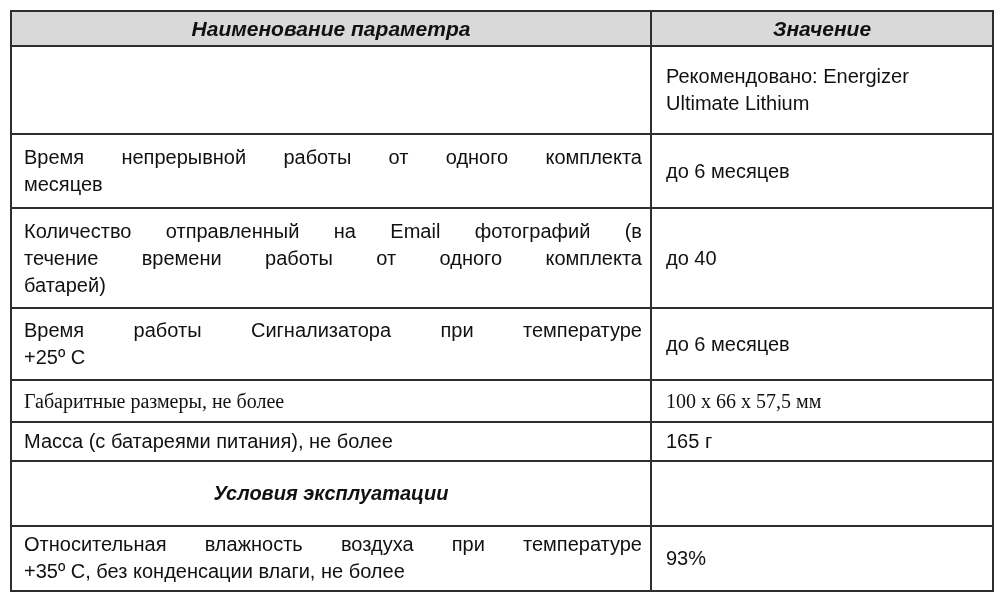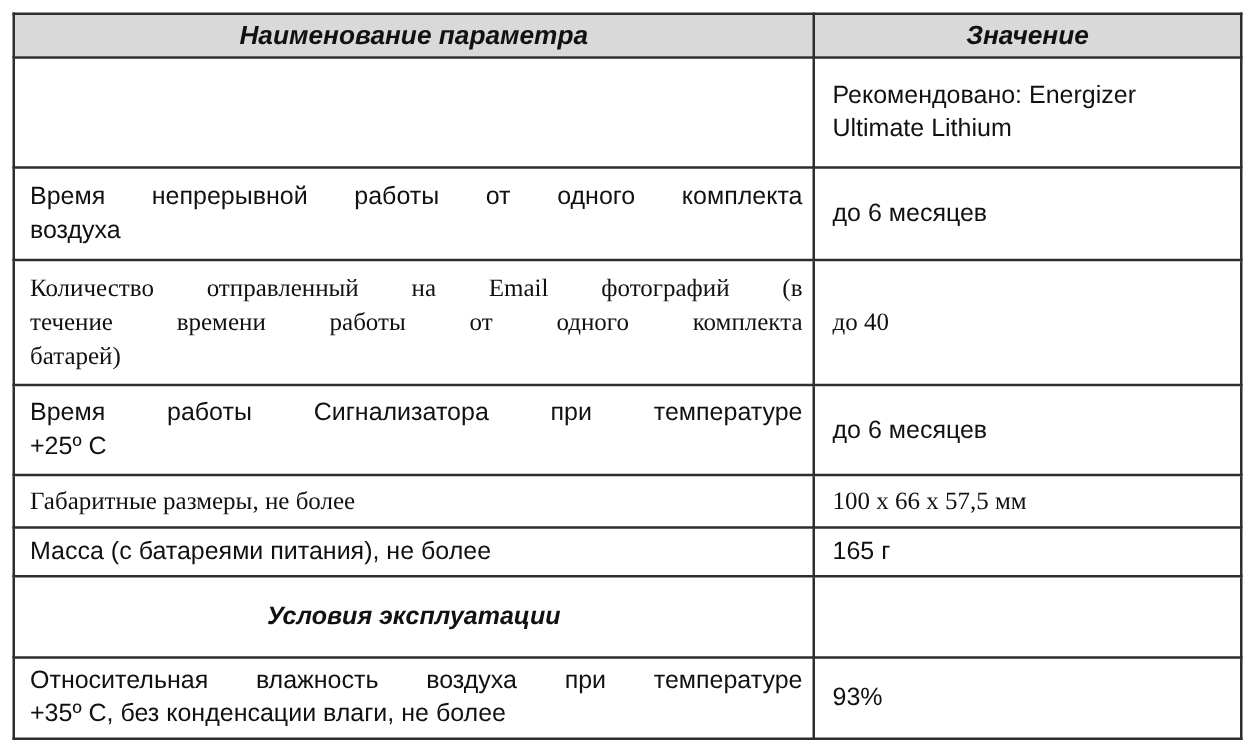--- a/index.html
+++ b/index.html
@@ -33,21 +33,21 @@
     text-align:center;padding:2px 4px;margin-top:45px;
   }
   td.section-cell{
     font-size:21px;font-weight:bold;font-style:italic;
     text-align:center;padding:16px 6px;
   }
   .lines div{white-space:pre-wrap;}
   .justify-lines div.jl{text-align:justify;text-align-last:justify;}
   
   tr.h33{height:33px;} tr.h70{height:84px;} tr.h67{height:70px;}
-  tr.h95{height:95px;font-family:Liberation Serif, serif;} tr.h68{height:68px;} tr.h40{height:40px;font-family:Liberation Serif, serif;}
+  tr.h95{height:95px;} tr.h68{height:68px;} tr.h40{height:40px;font-family:Liberation Serif, serif;}
   tr.h37{height:37px;} tr.h42{height:42px;} tr.h62{height:62px;border-radius:11px;}
 </style>
 </head>
 <body>
 
 <div class="canvas">
   <table class="spec">
     <colgroup>
         <col class="c1">
         <col class="c2">
@@ -68,21 +68,21 @@
               <div>Рекомендовано: Energizer</div>
               <div>Ultimate Lithium</div>
             </div>
       </td>
     </tr>
 
     <tr class="h67">
       <td class="name-cell">
         <div class="lines justify-lines">
               <div class="jl">Время непрерывной работы от одного комплекта</div>
-              <div>воздуха</div>
+              <div>месяцев</div>
             </div>
       </td>
       <td class="value-cell">
         <div class="lines">
               <div>до 6 месяцев</div>
             </div>
       </td>
     </tr>
 
     <tr class="h95">

